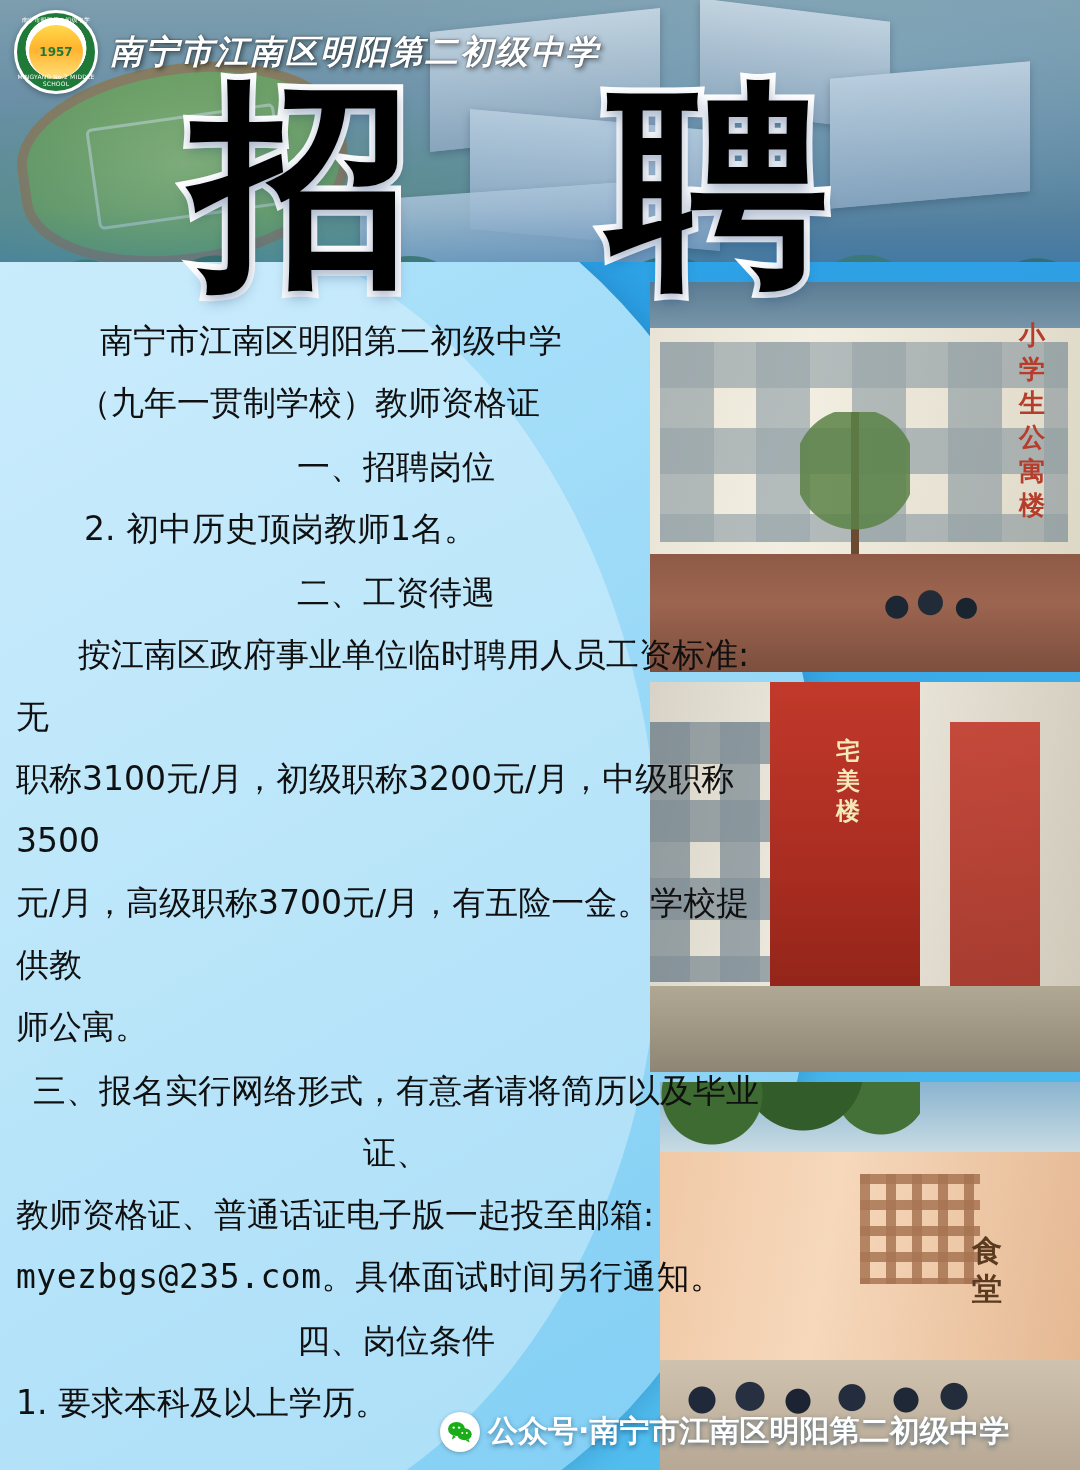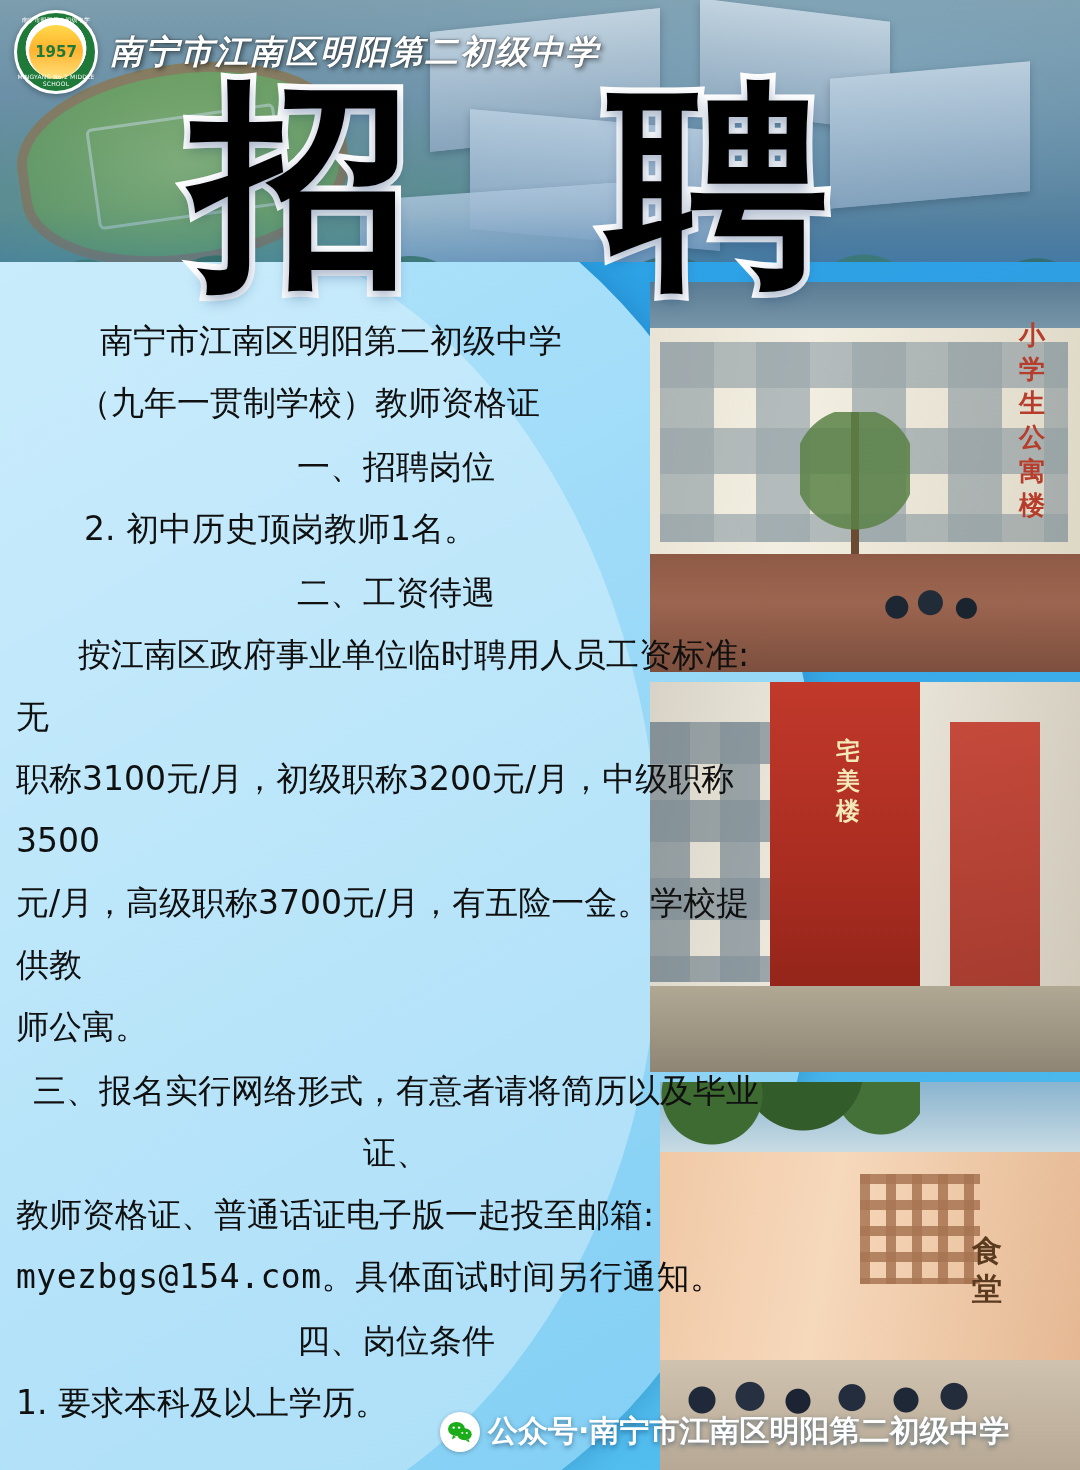--- a/index.html
+++ b/index.html
@@ -93,21 +93,21 @@
   .logo-badge .ring-text {
     position: absolute; left: 0; top: 3px; width: 100%;
     text-align: center; font-size: 6px; color: #fff; letter-spacing: .2px;
   }
   .logo-badge .ring-text.bottom { top: auto; bottom: 4px; }
   .logo-badge .inner {
     position: absolute; left: 12px; top: 12px; right: 12px; bottom: 12px;
     border-radius: 50%;
     background: linear-gradient(180deg, #ffd94a 0%, #ffb32e 45%, #ffe07a 100%);
     display: flex; align-items: center; justify-content: center;
-    font-size: 15px; color: #1f7a3a; font-weight: bold;
+    font-size: 12px; color: #1f7a3a; font-weight: bold;
   }
   .school-name {
     font-family: "DejaVu Serif", "Liberation Serif", serif;
     font-weight: bold;
     font-size: 33px;
     color: #ffffff;
     letter-spacing: 2px;
     text-shadow: 2px 2px 5px rgba(0,0,0,.55), 0 0 2px rgba(0,0,0,.6);
     font-style: italic;
     white-space: nowrap;
@@ -415,21 +415,21 @@
       <div class="sub">2. 初中历史顶岗教师1名。</div>
 
       <div class="h flat">二、工资待遇</div>
       <div class="ind">按江南区政府事业单位临时聘用人员工资标准:无</div>
       <div class="flat">职称3100元/月，初级职称3200元/月，中级职称3500</div>
       <div class="flat">元/月，高级职称3700元/月，有五险一金。学校提供教</div>
       <div class="flat">师公寓。</div>
 
       <div class="h flat">三、报名实行网络形式，有意者请将简历以及毕业证、</div>
       <div class="flat">教师资格证、普通话证电子版一起投至邮箱:</div>
-      <div class="flat mail">myezbgs@154.com。具体面试时间另行通知。</div>
+      <div class="flat mail">myezbgs@235.com。具体面试时间另行通知。</div>
 
       <div class="h flat">四、岗位条件</div>
       <div class="flat">1. 要求本科及以上学历。</div>
 
     </div>
 
     <div class="footer">
       <div class="wechat-icon">
         <svg width="26" height="22" viewBox="0 0 26 22" aria-hidden="true">
           <ellipse cx="9.5" cy="8" rx="8.5" ry="7" fill="#1aad19"></ellipse>

